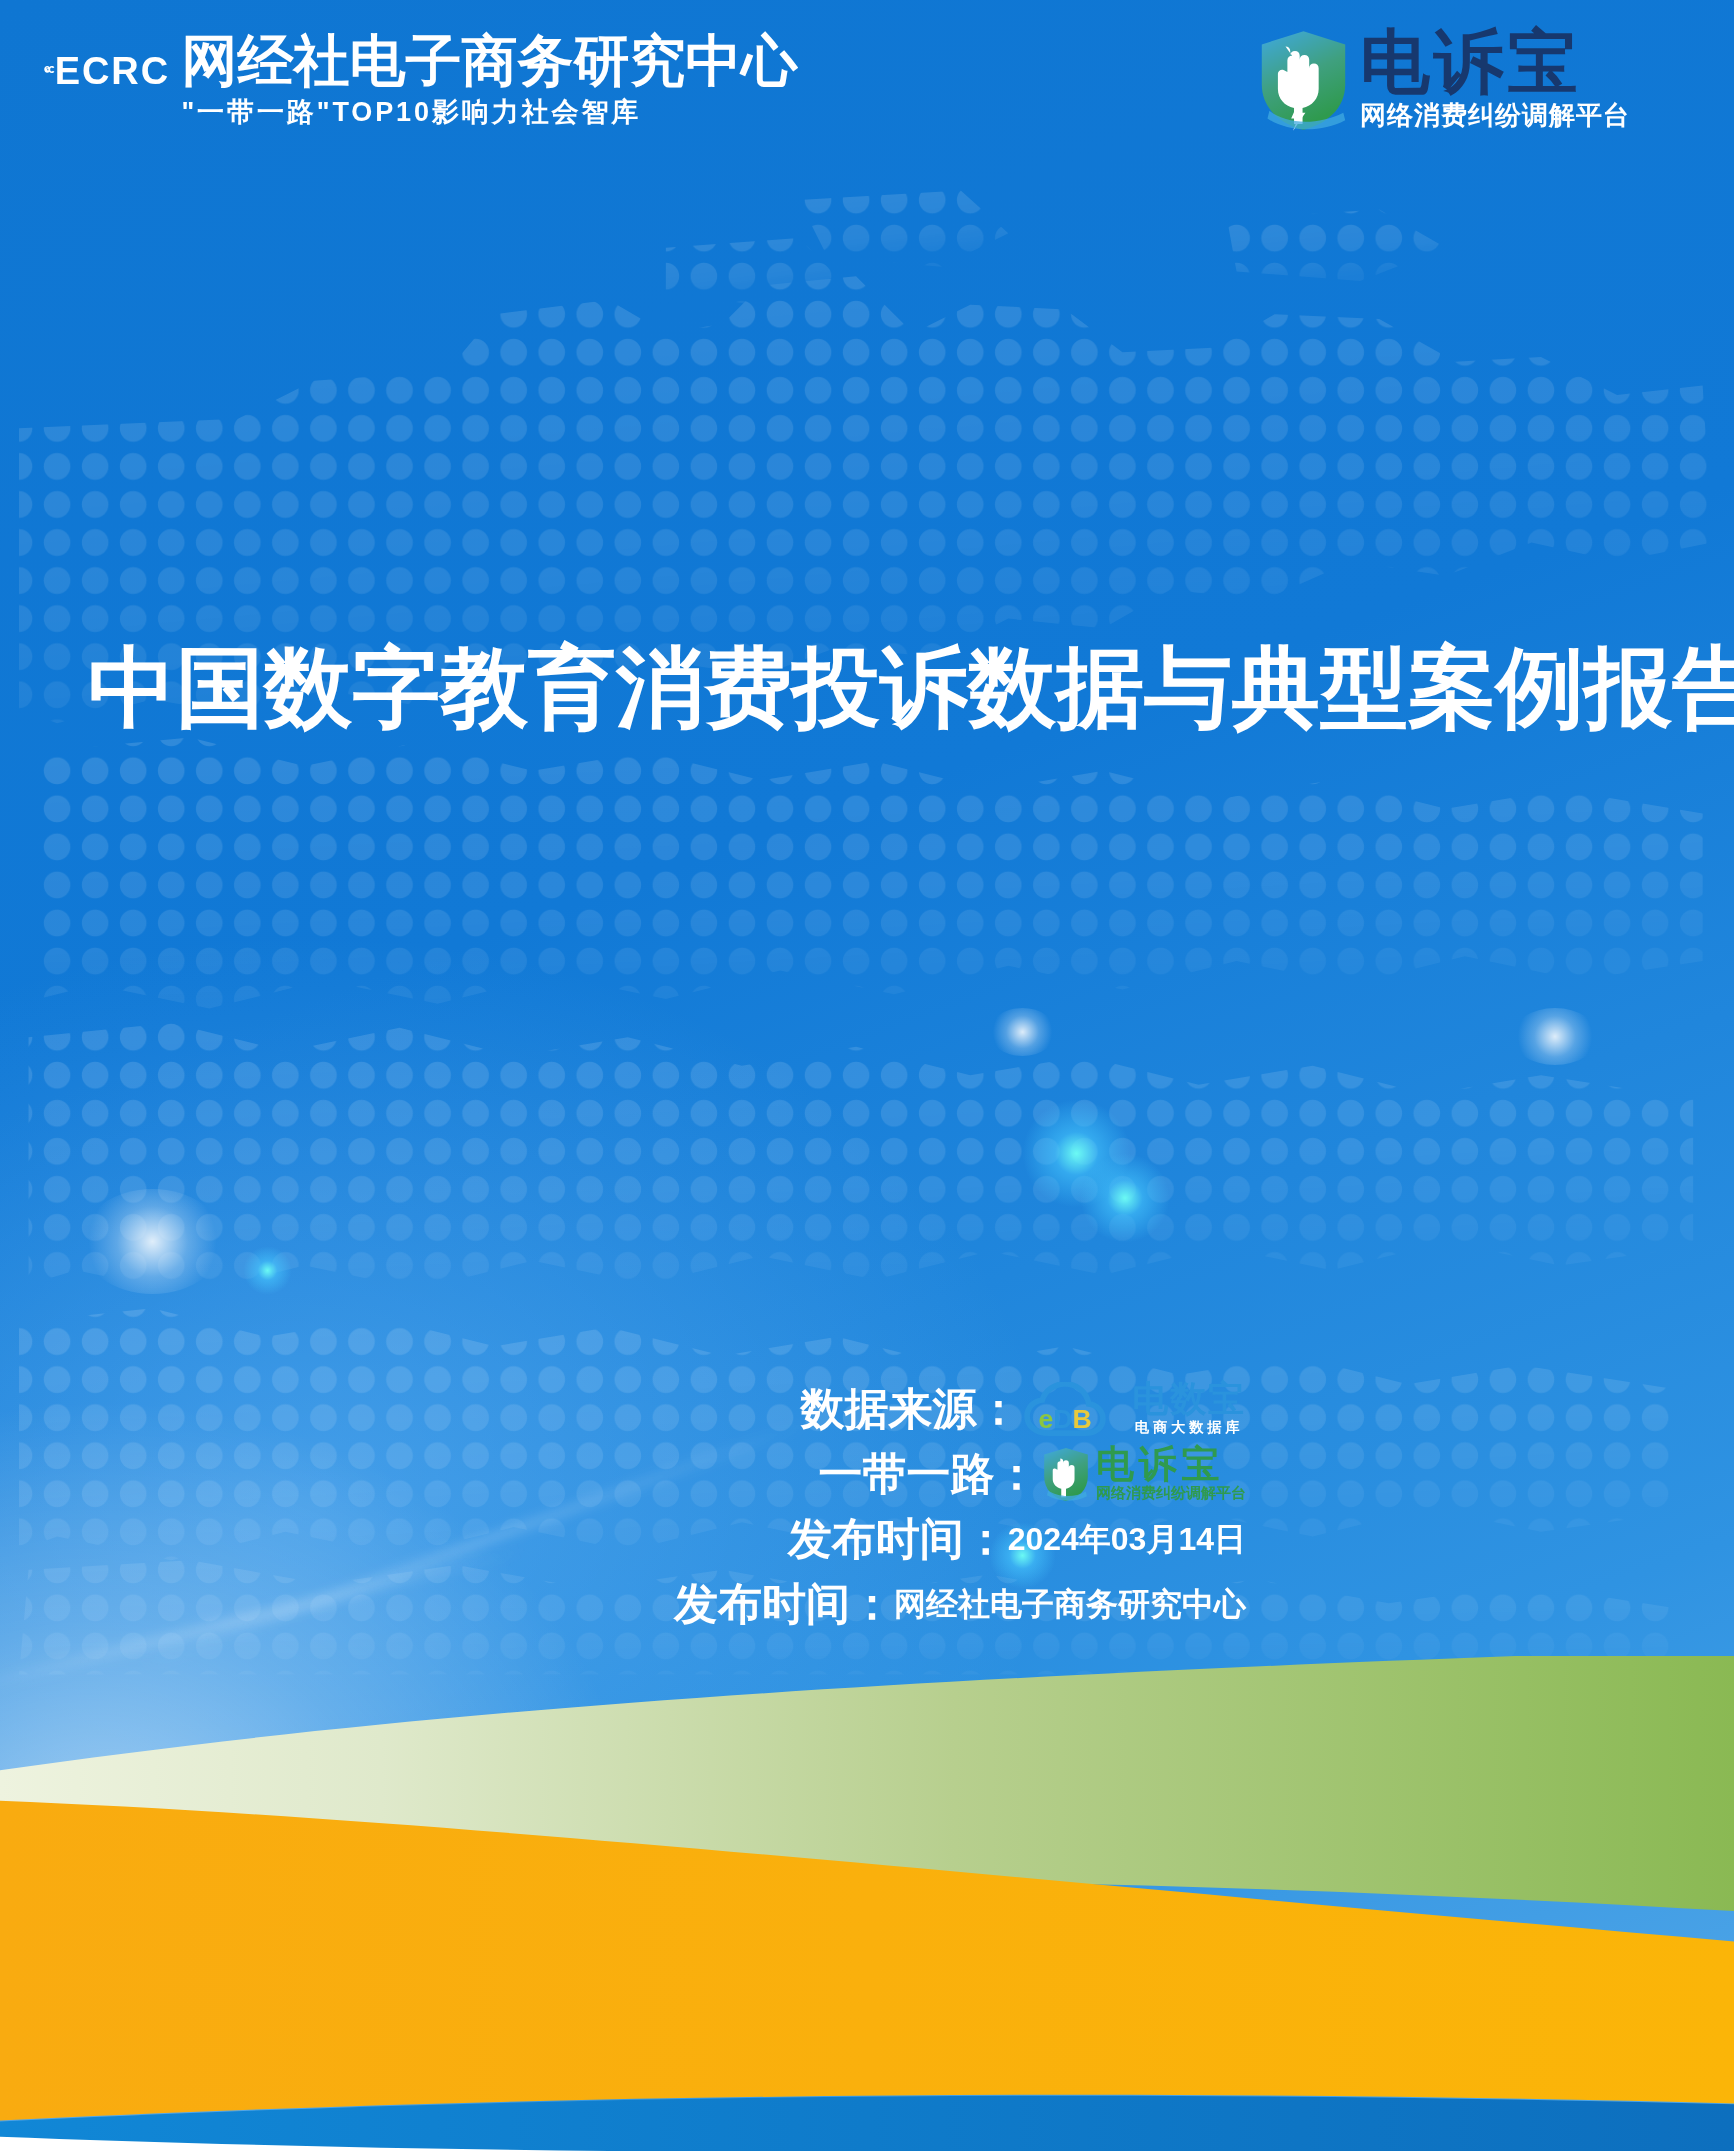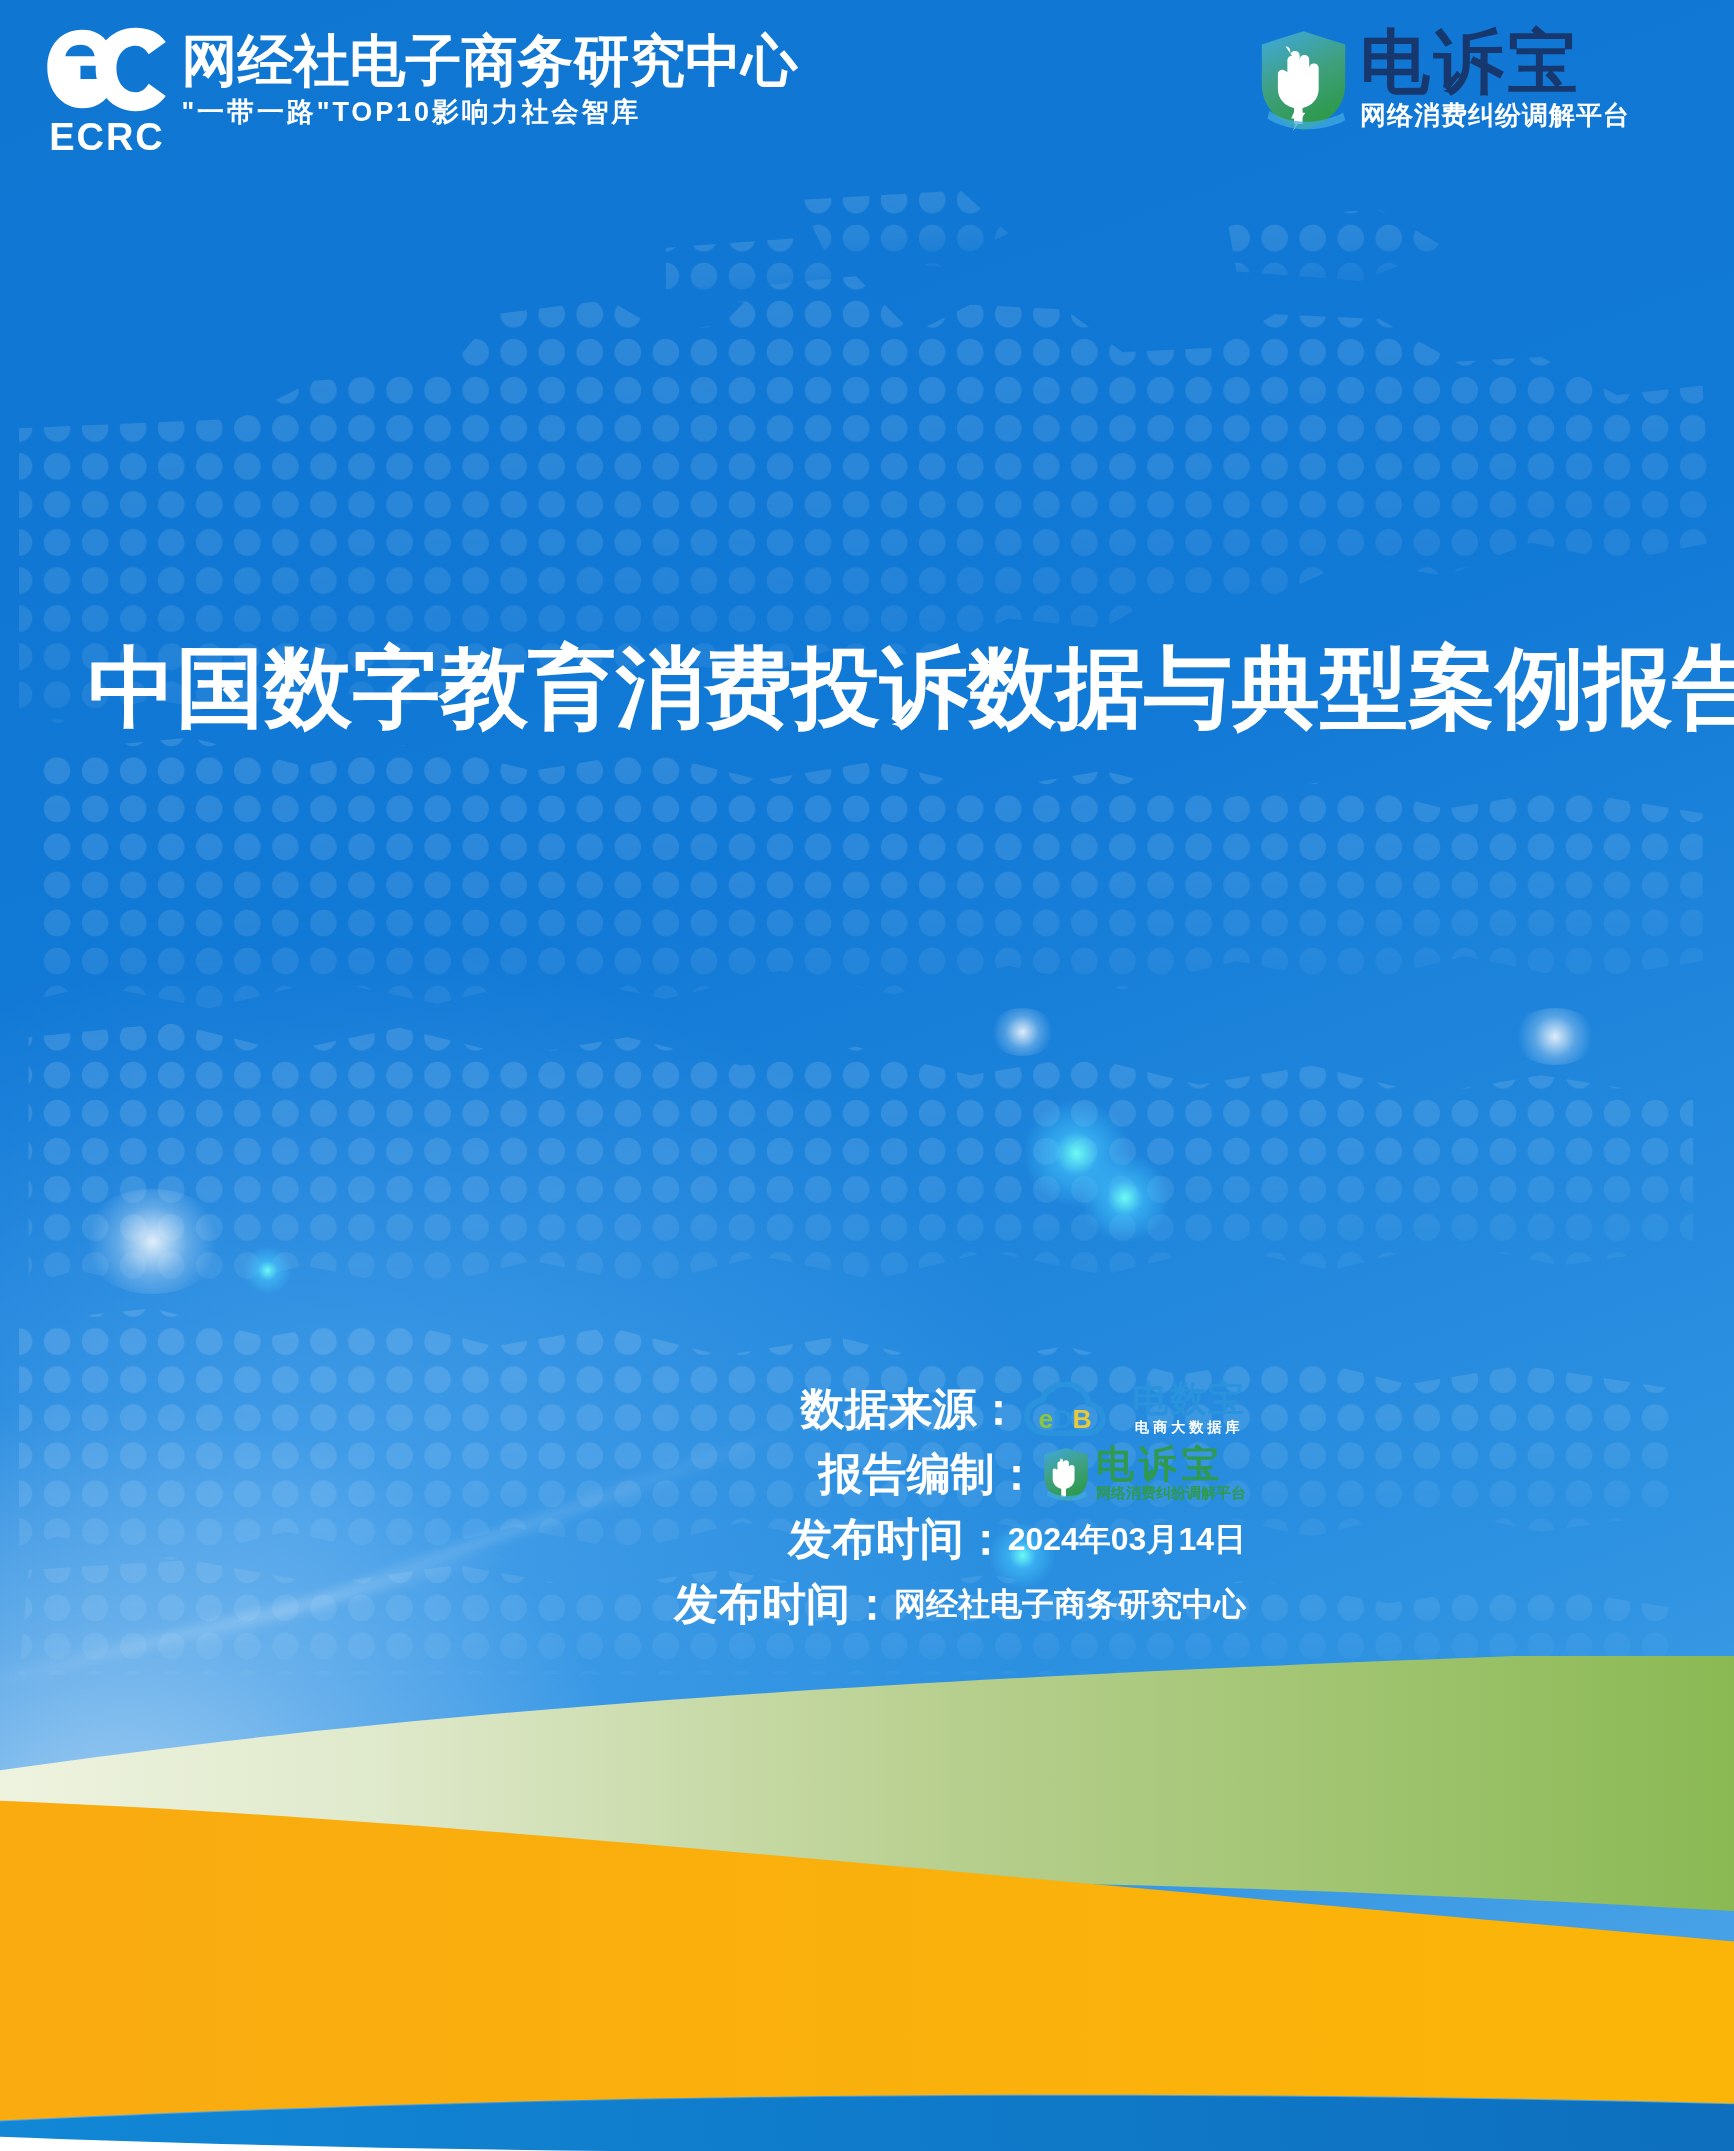--- a/index.html
+++ b/index.html
@@ -70,21 +70,21 @@
   .ecrc-logo {
     position: absolute;
     left: 44px;
     top: 24px;
     display: flex;
     align-items: flex-start;
   }
   .ecrc-mark {
     width: 126px;
     display: flex;
-    flex-direction: column;
+    flex-direction: row;
     align-items: center;
   }
   .ecrc-mark svg { display: block; }
   .ecrc-abbr {
     color: #ffffff;
     font-size: 38px;
     font-weight: 700;
     letter-spacing: 1.9px;
     line-height: 1;
     margin-top: 2.9px;
@@ -351,21 +351,21 @@
           <text x="43" y="48" font-family="Liberation Sans, sans-serif" font-size="28" font-weight="700" text-anchor="middle" fill="#8cc63f">e<tspan fill="#2a93dd">D</tspan><tspan fill="#e8c93c">B</tspan></text>
         </svg>
         <span class="edb-words">
           <span class="edb-title" style="display:block">电数宝</span>
           <span class="edb-sub" style="display:block">电商大数据库</span>
         </span>
       </span>
     </div>
 
     <div class="info-row">
-      <span class="info-label">报告编制：</span>
+      <span class="info-label">一带一路：</span>
       <span class="dsb-mini">
         <svg class="dsb-mini-shield" viewBox="0 0 50 58">
           <defs>
             <linearGradient id="shieldg2" x1="0" y1="0" x2="0.4" y2="1">
               <stop offset="0%" stop-color="#3fa9e0"></stop>
               <stop offset="55%" stop-color="#3fa07f"></stop>
               <stop offset="100%" stop-color="#2f9a4e"></stop>
             </linearGradient>
           </defs>
           <path d="M25 1 L48 8 L48 31 C48 45 38 54 25 57 C12 54 2 45 2 31 L2 8 Z" fill="url(#shieldg2)"></path>

